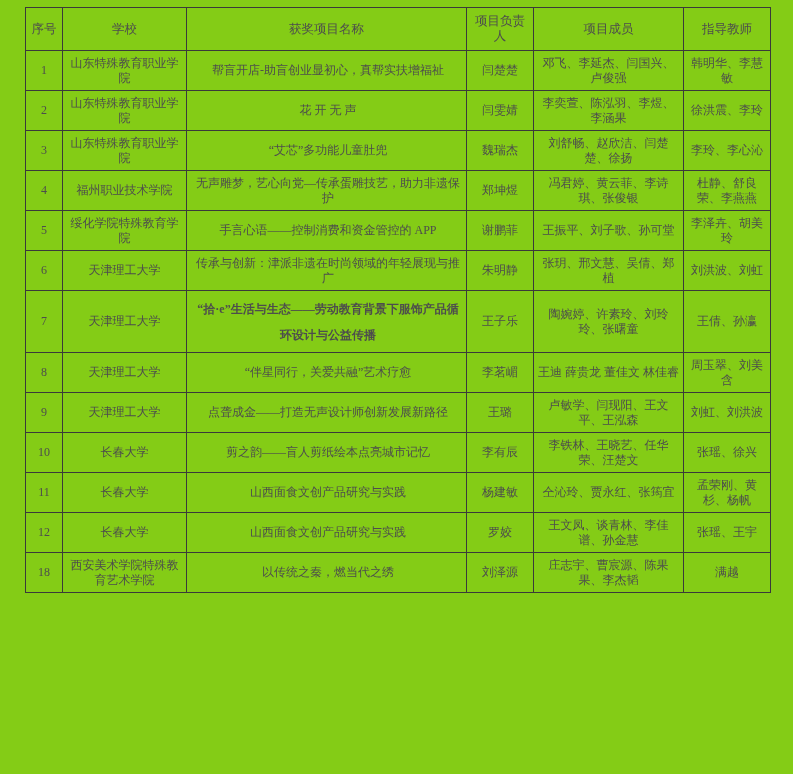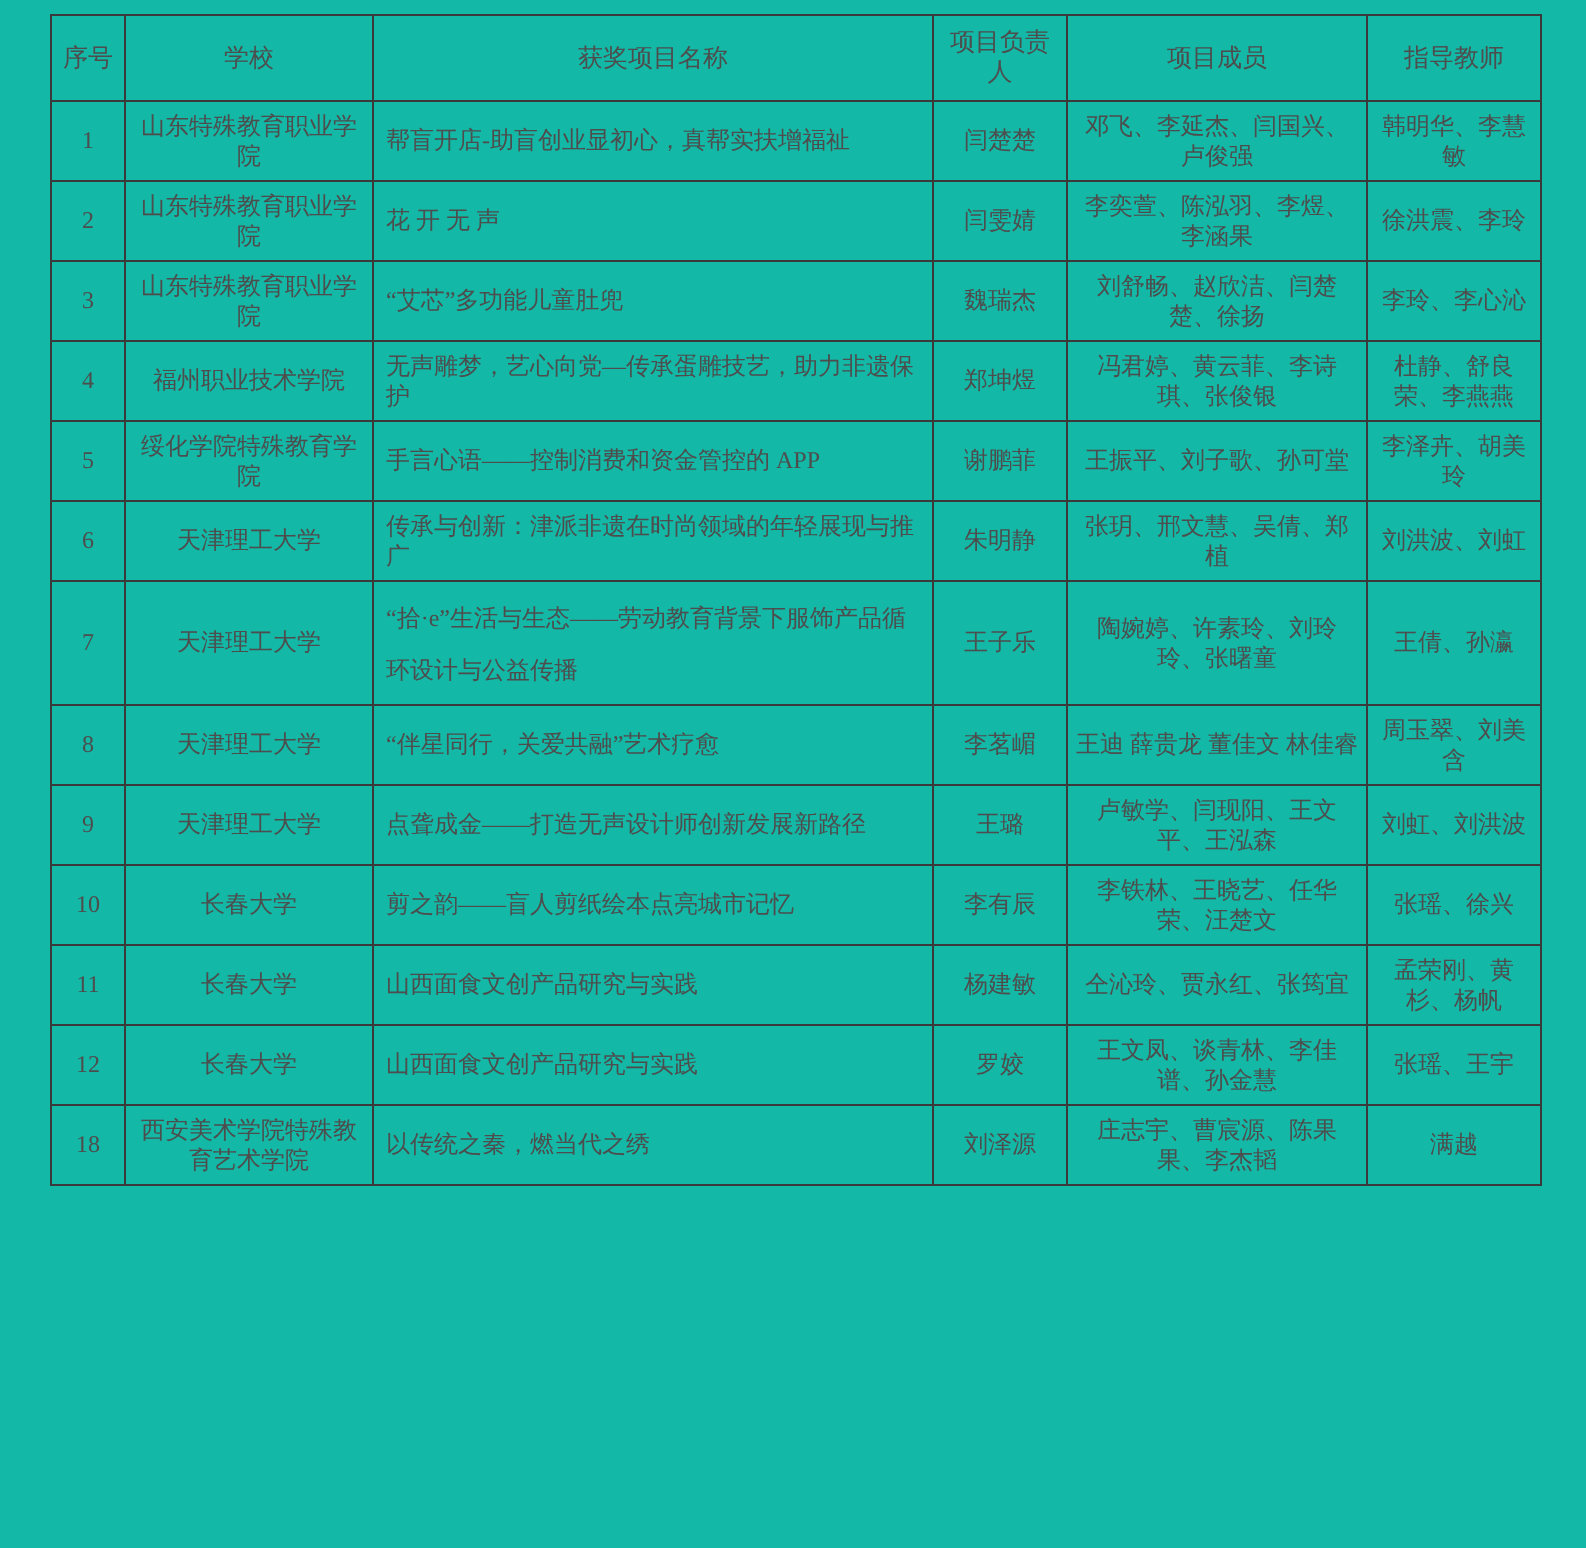--- a/index.html
+++ b/index.html
@@ -1,20 +1,20 @@
 <!DOCTYPE html>
 <html><head>
 <meta charset="utf-8">
 <style>
   html,body { margin:0; padding:0; background:#ffffff; }
   .page {
     width:793px; height:774px;
     box-sizing:border-box;
     padding:7px 23px 6px 25px;
-    background:#14b8a6;
+    background:#84cc16;
     font-family:"Liberation Serif","DejaVu Serif",serif;
     color:#4d4d4d;
     overflow:hidden;
   }
   table.awards {
     border-collapse:collapse;
     table-layout:fixed;
     width:745px;
   }
   .awards col.c-no       { width:37px; }
@@ -29,23 +29,23 @@
     line-height:15px;
     font-weight:normal;
     text-align:center;
     vertical-align:middle;
     padding:2px 3px;
     word-break:break-all;
     color:#4d4d4d;
   }
   .awards thead th { height:38px; font-size:12.5px; }
   .awards tbody td { height:35px; }
-  .awards td.col-project { text-align:left; padding-left:6px; }
+  .awards td.col-project { text-align:center; padding-left:6px; }
   .awards tr.tall td { height:57px; }
-  .awards tr.tall td.col-project { line-height:26px; }
+  .awards tr.tall td.col-project { line-height:26px;font-weight:bold; }
 </style>
 </head>
 <body>
 
 <div class="page">
   <table class="awards">
     <colgroup>
       <col class="c-no">
         <col class="c-school">
         <col class="c-project">

